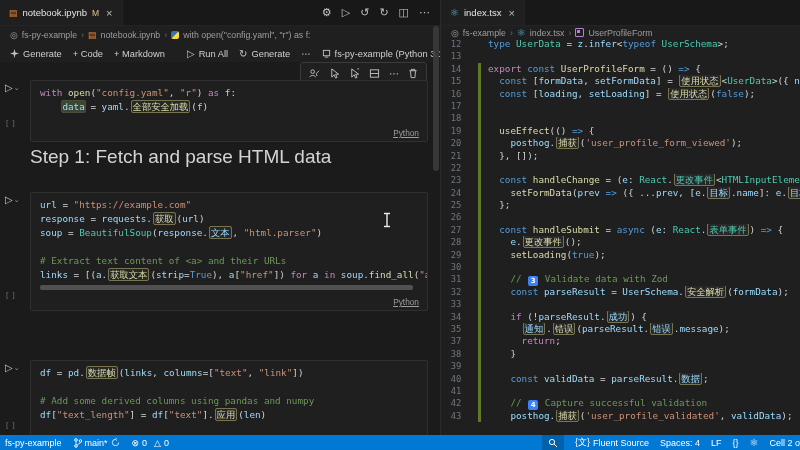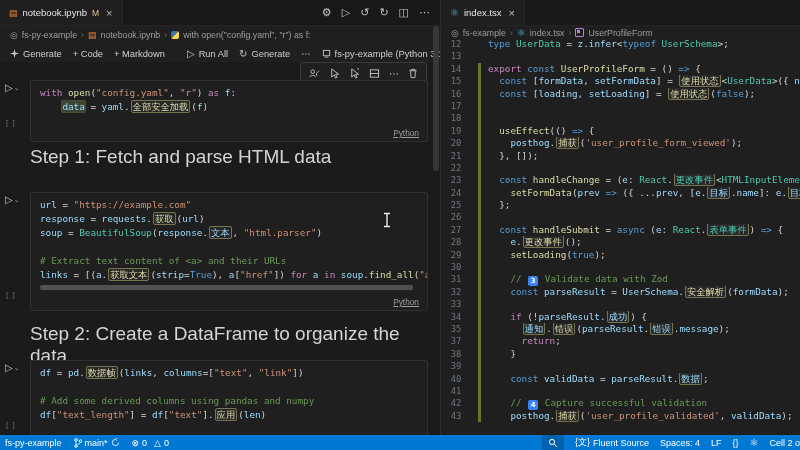--- a/index.html
+++ b/index.html
@@ -180,21 +180,20 @@
           <span>▷</span>
           <span class="chev">⌄</span>
         </div>
       <div class="cell" id="c2">
         <div class="code"><div class="cl"><span class="tk-var">url</span><span class="tk-pun"> = </span><span class="tk-str">"</span><span class="tk-str ulink">https://example.com</span><span class="tk-str">"</span></div><div class="cl"><span class="tk-var">response</span><span class="tk-pun"> = </span><span class="tk-var">requests</span><span class="tk-pun">.</span><span class="tk-fn ubox">获取</span><span class="tk-pun">(</span><span class="tk-var">url</span><span class="tk-pun">)</span></div><div class="cl"><span class="tk-var">soup</span><span class="tk-pun"> = </span><span class="tk-ty">BeautifulSoup</span><span class="tk-pun">(</span><span class="tk-var">response</span><span class="tk-pun">.</span><span class="tk-var ubox">文本</span><span class="tk-pun">, </span><span class="tk-str">"html.parser"</span><span class="tk-pun">)</span></div><div class="cl">&nbsp;</div><div class="cl"><span class="tk-com"># Extract text content of &lt;a&gt; and their URLs</span></div><div class="cl"><span class="tk-var">links</span><span class="tk-pun"> = [(</span><span class="tk-var">a</span><span class="tk-pun">.</span><span class="tk-fn ubox">获取文本</span><span class="tk-pun">(</span><span class="tk-var">strip</span><span class="tk-pun">=</span><span class="tk-kw">True</span><span class="tk-pun">), </span><span class="tk-var">a</span><span class="tk-pun">[</span><span class="tk-str">"href"</span><span class="tk-pun">]) </span><span class="tk-ctl">for</span><span class="tk-pun"> </span><span class="tk-var">a</span><span class="tk-pun"> </span><span class="tk-ctl">in</span><span class="tk-pun"> </span><span class="tk-var">soup</span><span class="tk-pun">.</span><span class="tk-fn">find_all</span><span class="tk-pun">(</span><span class="tk-str">"a"</span></div></div>
         <div class="hscroll"></div>
         <div class="lang">Python</div>
       </div>
       <div class="execcount" style="top:228px">[ ]</div>
 
-      <div class="mdh" style="top:261px">Step 2: Create a DataFrame to organize the data</div>
 
       <div class="runbtn" style="top:300px">
           <span>▷</span>
           <span class="chev">⌄</span>
         </div>
       <div class="cell" id="c3">
         <div class="code"><div class="cl"><span class="tk-var">df</span><span class="tk-pun"> = </span><span class="tk-var">pd</span><span class="tk-pun">.</span><span class="tk-fn ubox">数据帧</span><span class="tk-pun">(</span><span class="tk-var">links</span><span class="tk-pun">, </span><span class="tk-var">columns</span><span class="tk-pun">=[</span><span class="tk-str">"text"</span><span class="tk-pun">, </span><span class="tk-str">"link"</span><span class="tk-pun">])</span></div><div class="cl">&nbsp;</div><div class="cl"><span class="tk-com"># Add some derived columns using pandas and numpy</span></div><div class="cl"><span class="tk-var">df</span><span class="tk-pun">[</span><span class="tk-str">"text_length"</span><span class="tk-pun">] = </span><span class="tk-var">df</span><span class="tk-pun">[</span><span class="tk-str">"text"</span><span class="tk-pun">].</span><span class="tk-fn ubox">应用</span><span class="tk-pun">(</span><span class="tk-var">len</span><span class="tk-pun">)</span></div></div>
 
       </div>
       <div class="execcount" style="top:358px">[ ]</div>

